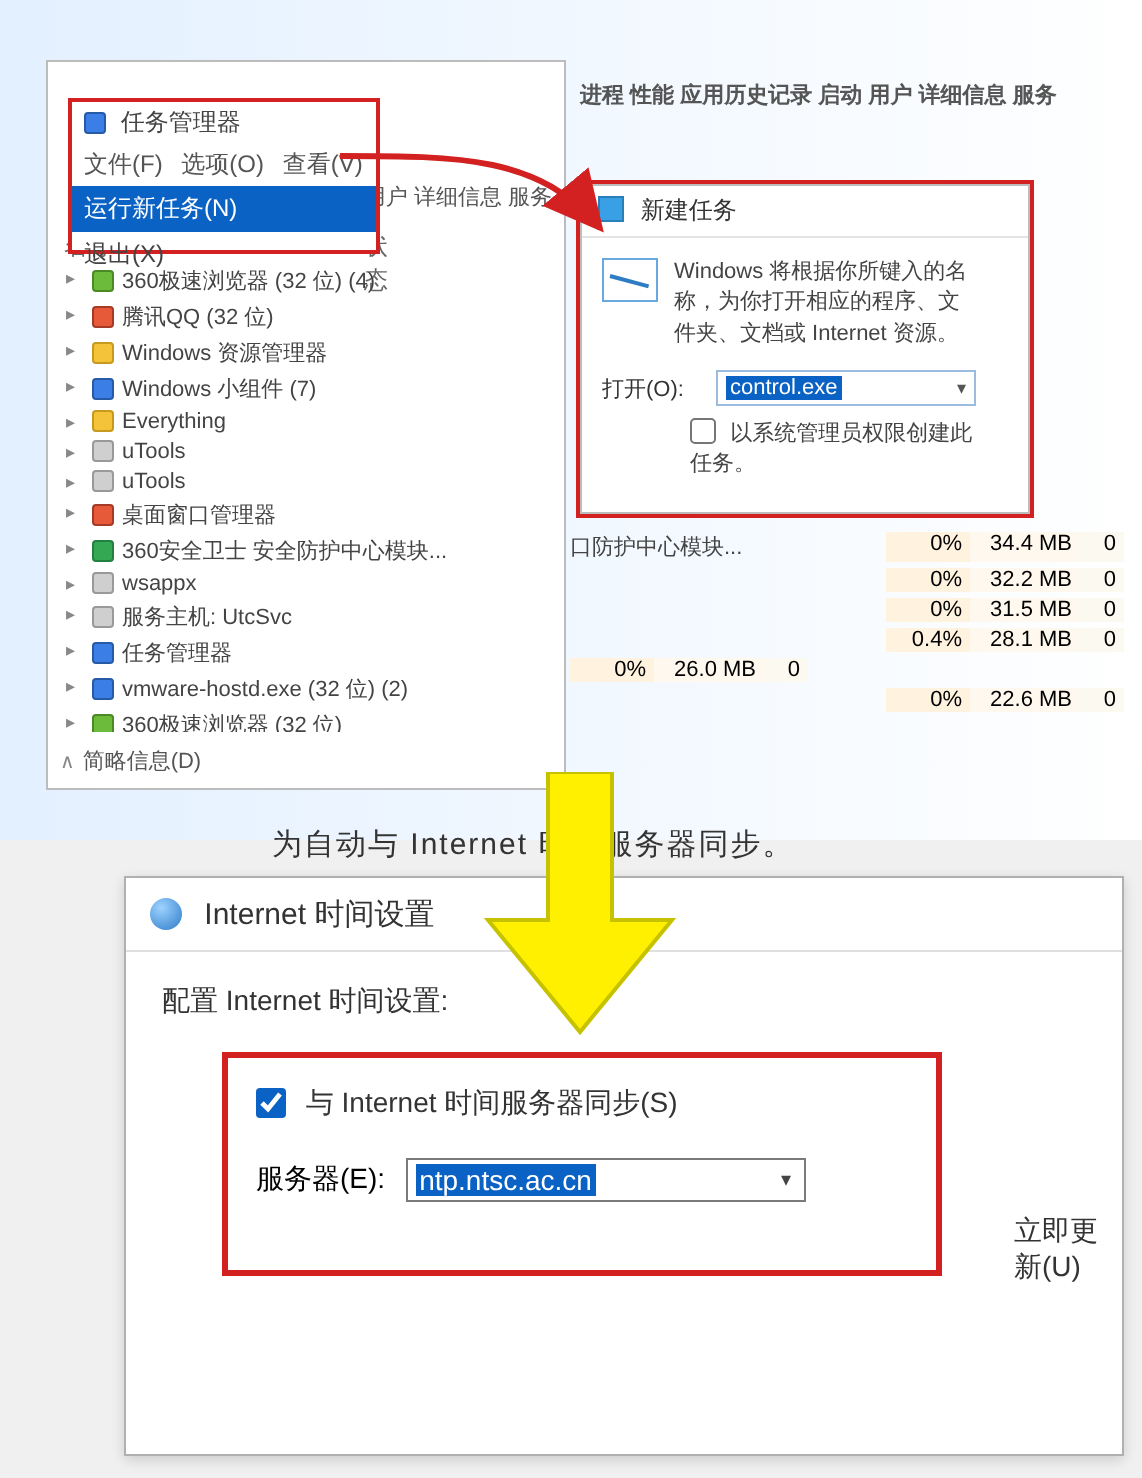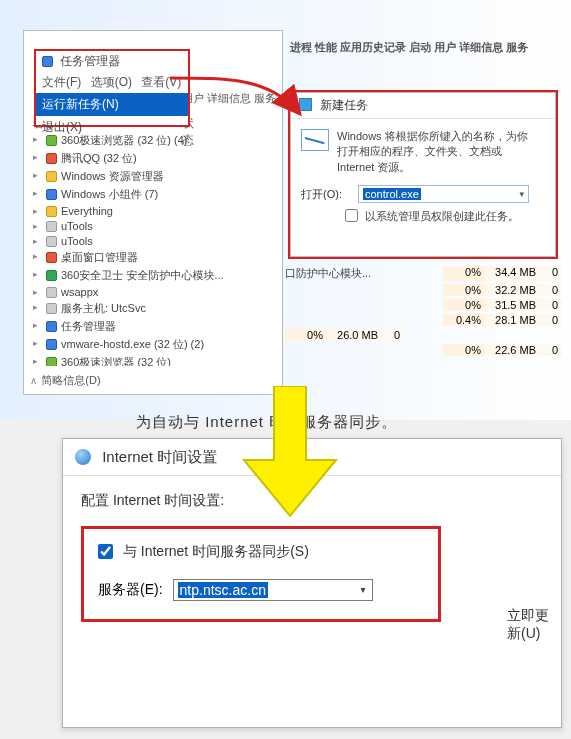--- a/index.html
+++ b/index.html
@@ -107,21 +107,21 @@
   
   .tm-right-header{
     position:absolute; top:40px; left:290px;
     color:#555; font-size:11px;font-weight:bold;
   }
 
   
   .newtask {
     position:absolute;
     top:92px; left:290px;
-    width:266px; height:165px;
+    width:225px; height:165px;
     background:#fff; border:1px solid #bcbcbc;
     outline:2px solid #d32020;
   }
   .nt-title{
     padding:4px 8px; color:#333; border-bottom:1px solid #e4e4e4;
     position:relative;
   }
   .nt-title .wic{
     display:inline-block; width:13px;height:13px;
     background:#3aa0e6; margin-right:5px; vertical-align:-2px;
@@ -214,22 +214,23 @@
   }
   .its-title .glob{
     display:inline-block; width:16px;height:16px; border-radius:50%;
     background:radial-gradient(circle at 35% 30%, #9ed2ff, #2d7cc9);
     margin-right:7px; vertical-align:-3px;
   }
   .its-body{ padding:16px 18px; }
   .its-conf{ font-size:14px; color:#333; margin-bottom:16px;}
   .its-redbox{
     border:3px solid #d32020;
-    padding:14px 14px 18px 14px;
+    padding:14px 14px 34px 14px;
     width:360px;
+    margin-left:30px;
   }
   .its-sync{
     font-size:14px; color:#333; margin-bottom:18px;
   }
   .its-sync input{ width:15px;height:15px; vertical-align:-3px; margin-right:6px; accent-color:#0a62c4;}
   .its-srv{
     display:flex; align-items:center; gap:10px; font-size:14px;
   }
   .its-combo{
     border:1px solid #7a7a7a; width:200px; position:relative;

